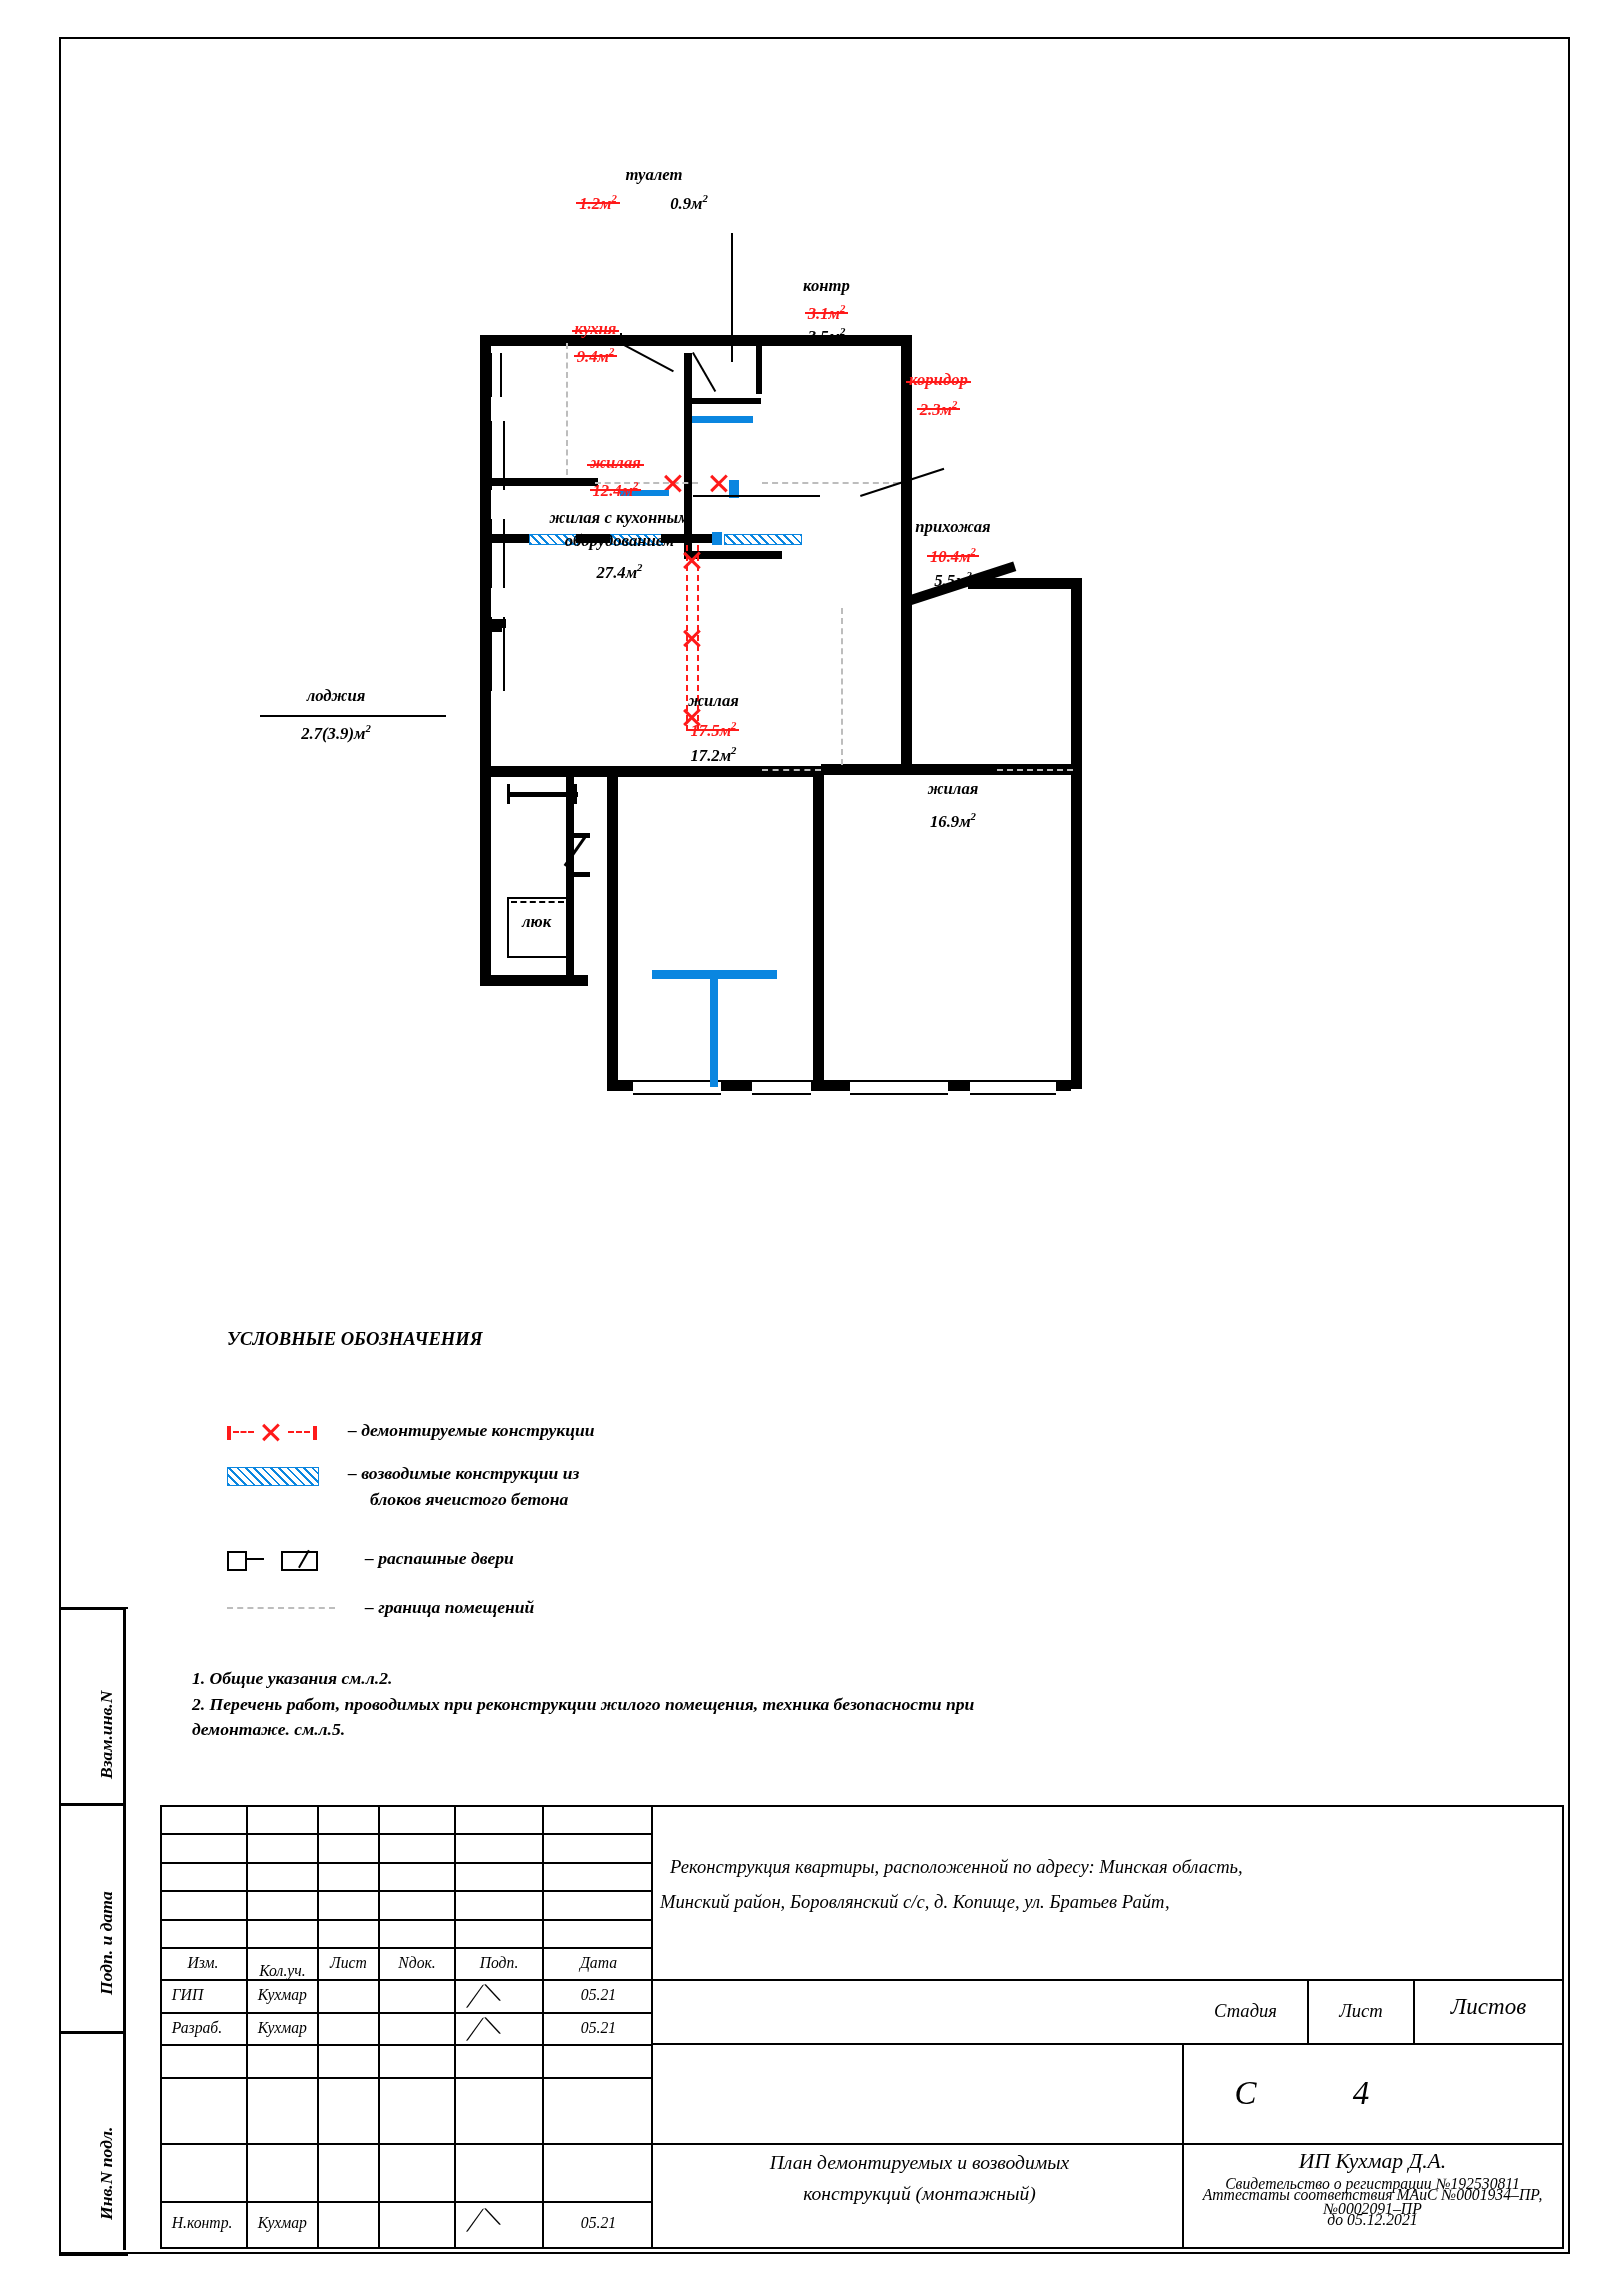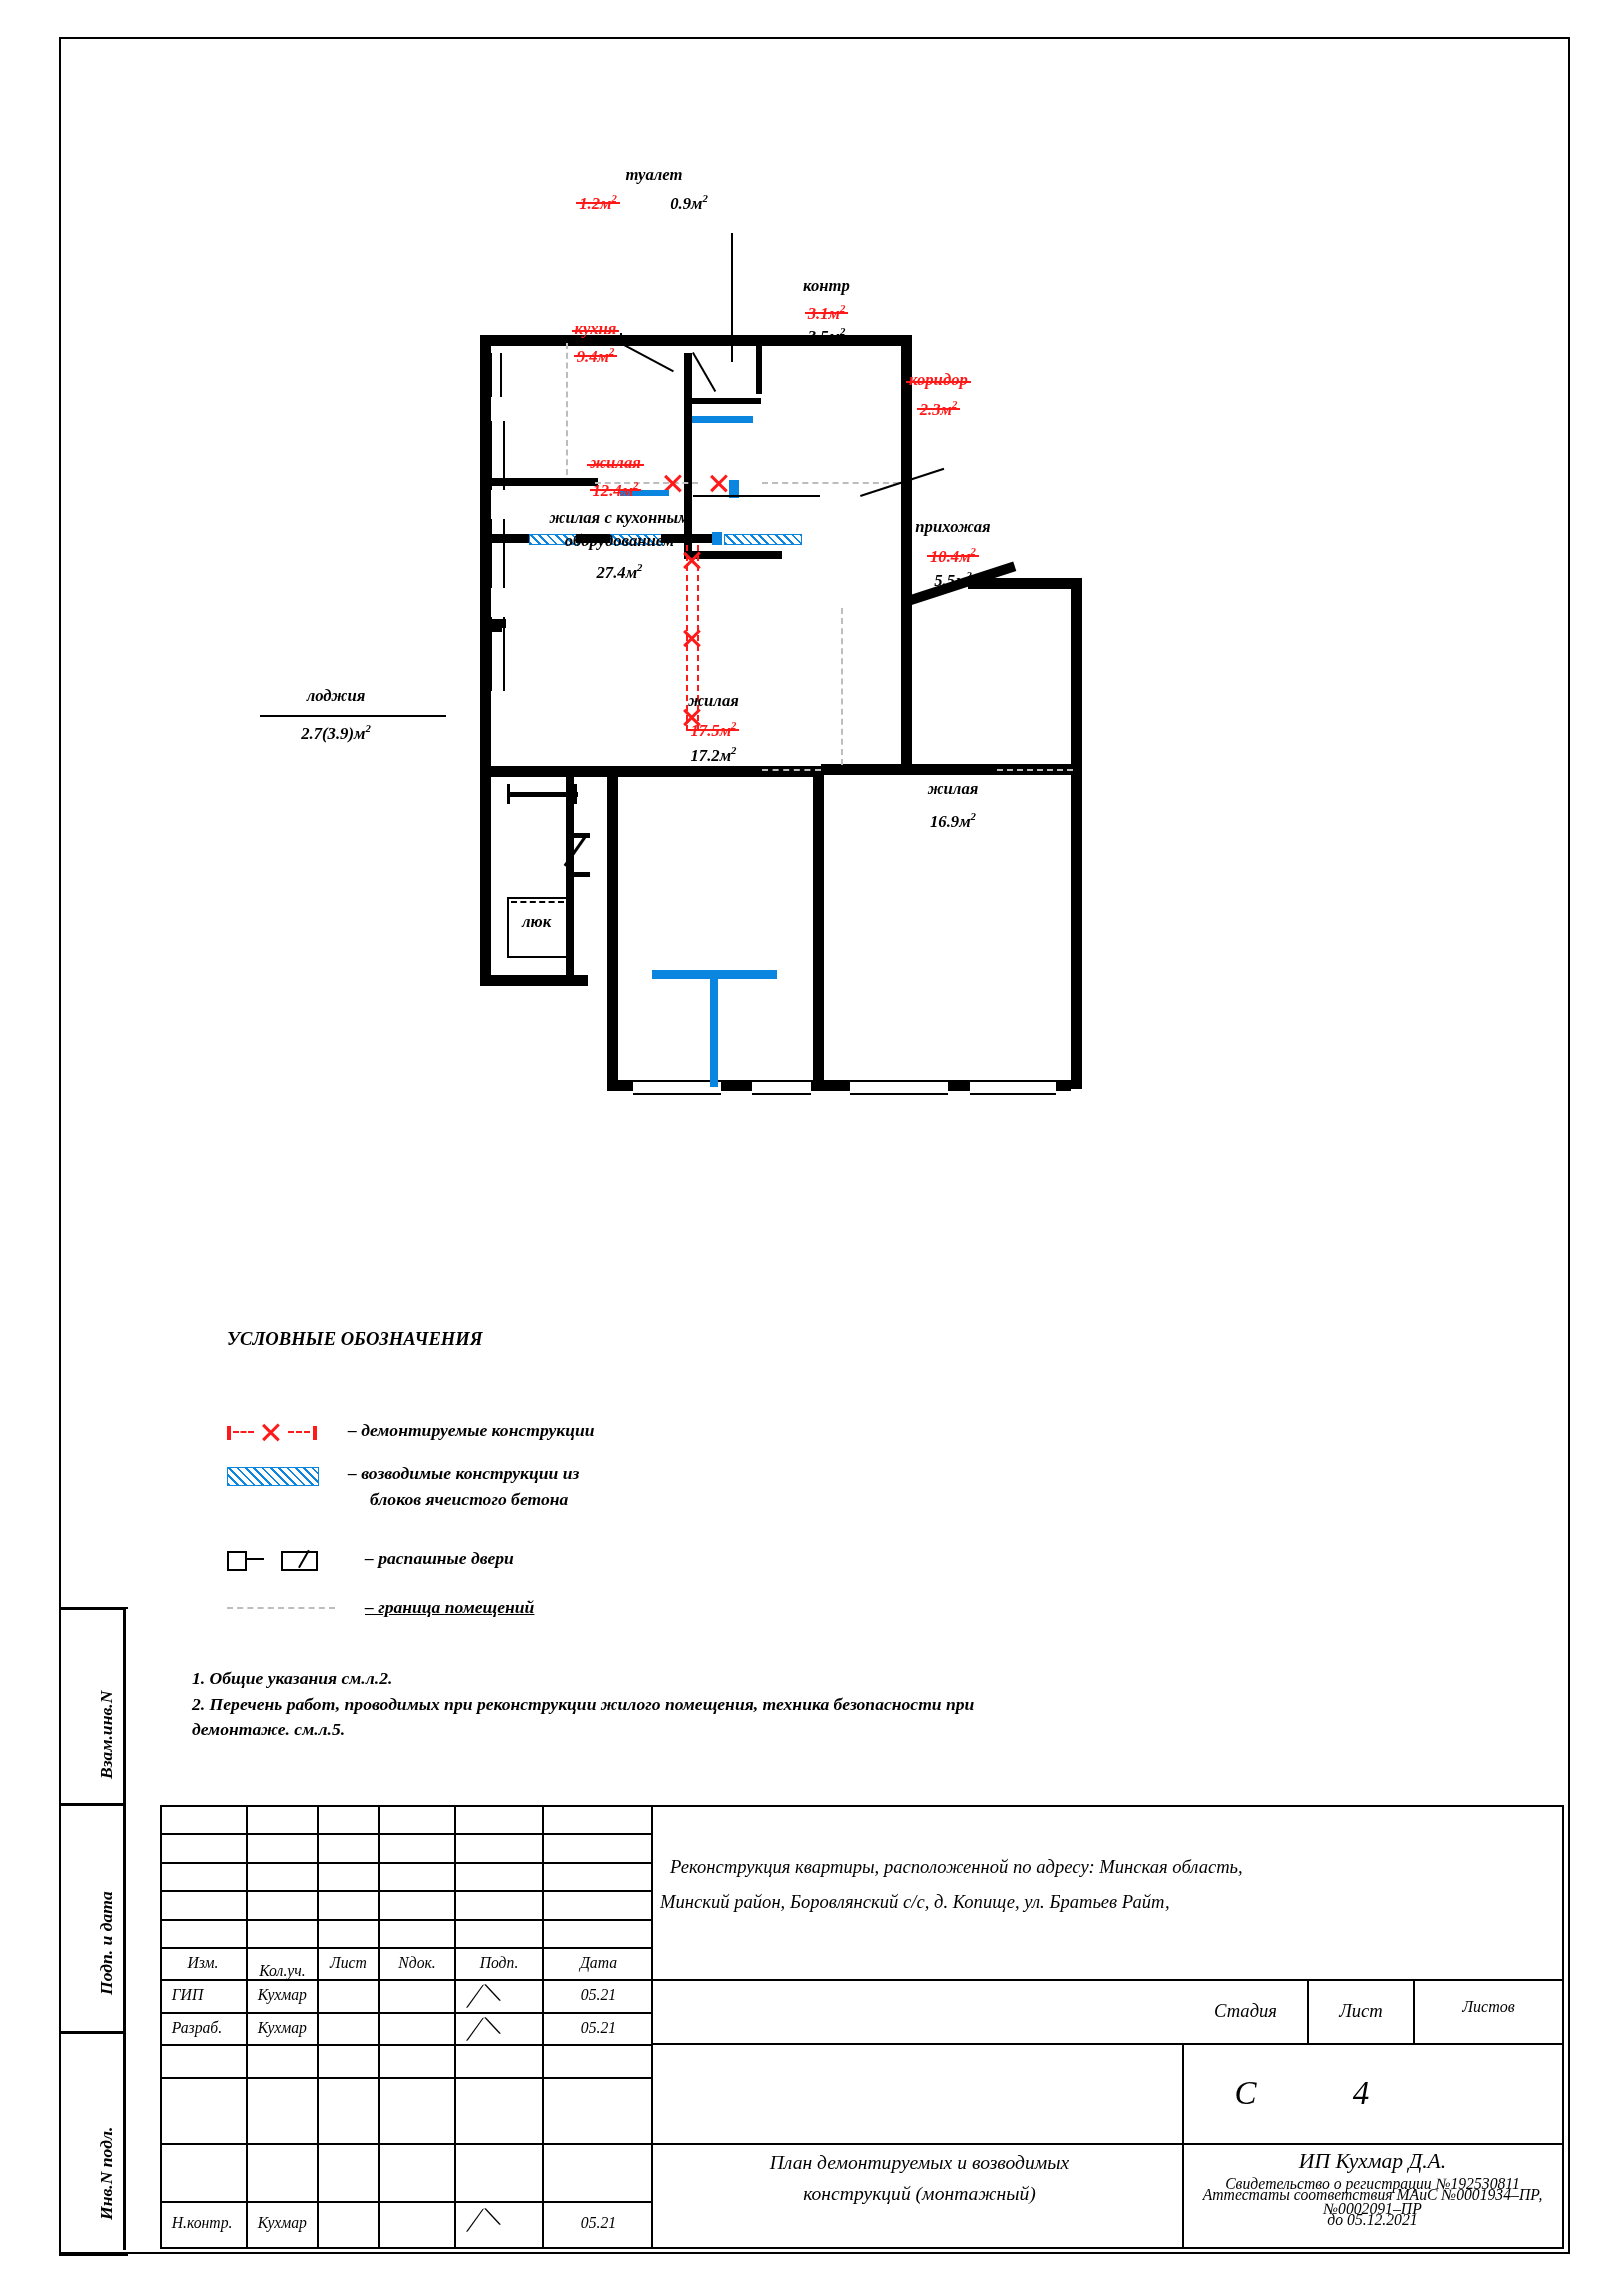--- a/index.html
+++ b/index.html
@@ -321,21 +321,21 @@
 
   <div style="position:absolute;left:227px;top:1551px;width:110px;height:21.6px;">
     <div style="position:absolute;left:0;top:0;width:15.7px;height:15.7px;border:2px solid #000;"></div>
     <div style="position:absolute;left:19.6px;top:6.9px;width:17.6px;height:2px;background:#000;"></div>
     <div style="position:absolute;left:54px;top:0;width:33px;height:15.7px;border:2px solid #000;"></div>
     <div style="position:absolute;left:76px;top:-2px;width:2px;height:19.6px;background:#000;transform:rotate(30deg);"></div>
   </div>
   <div class="legend-row" style="left:365px;top:1547px;">– распашные двери</div>
 
   <div style="position:absolute;left:227px;top:1607px;width:108px;height:2px;border-top:2px dashed #bdbdbd;"></div>
-  <div class="legend-row" style="left:365px;top:1596px;text-decoration:underline;">– граница помещений</div>
+  <div class="legend-row" style="left:365px;top:1596px;">– граница помещений</div>
 
   <div class="notes">
     <div>1. Общие указания см.л.2.</div>
     <div>2. Перечень работ, проводимых при реконструкции жилого помещения, техника безопасности при</div>
     <div>демонтаже. см.л.5.</div>
   </div>
 
   <div class="hline" style="left:59px;top:1607px;width:67px;height:2.9px;"></div>
   <div class="hline" style="left:59px;top:1803px;width:67px;height:2.9px;"></div>
   <div class="hline" style="left:59px;top:2031px;width:67px;height:2.9px;"></div>
@@ -397,21 +397,21 @@
     <div class="hline" style="left:493px;top:338px;width:911px;height:2px;"></div>
     <div class="vline" style="left:1022px;top:238px;width:2px;height:206px;"></div>
     <div class="vline" style="left:1147px;top:174px;width:2px;height:64px;"></div>
     <div class="vline" style="left:1253px;top:174px;width:2px;height:64px;"></div>
 
     <div class="cell" style="left:510px;top:49px;width:882px;height:25.5px;justify-content:flex-start;font-size:18.6px;">Реконструкция квартиры, расположенной по адресу: Минская область,</div>
     <div class="cell" style="left:500px;top:84px;width:892px;height:25.5px;justify-content:flex-start;font-size:18.6px;">Минский район, Боровлянский с/с, д. Копище, ул. Братьев Райт,</div>
 
     <div class="cell" style="left:1024px;top:174px;width:123px;height:64px;font-size:18.6px;">Стадия</div>
     <div class="cell" style="left:1149px;top:174px;width:104px;height:64px;font-size:18.6px;">Лист</div>
-    <div class="cell" style="left:1255px;top:174px;width:147px;height:55px;font-size:16px;">Листов</div>
+    <div class="cell" style="left:1255px;top:174px;width:147px;height:55px;font-size:23px;">Листов</div>
 
     <div class="cell" style="left:1024px;top:240px;width:123px;height:96px;font-size:33px;">С</div>
     <div class="cell" style="left:1149px;top:240px;width:104px;height:96px;font-size:33px;">4</div>
     <div class="cell" style="left:1255px;top:240px;width:147px;height:96px;font-size:33px;"></div>
 
     <div class="cell" style="left:500px;top:343px;width:519px;height:29px;font-size:19.6px;">План демонтируемых и возводимых</div>
     <div class="cell" style="left:500px;top:374px;width:519px;height:29px;font-size:19.6px;">конструкций (монтажный)</div>
 
     <div class="cell" style="left:1024px;top:343px;width:377px;height:27.4px;font-size:21.6px;">ИП Кухмар Д.А.</div>
     <div class="cell small" style="left:1024px;top:370px;width:377px;height:17.6px;">Свидетельство о регистрации №192530811</div>

